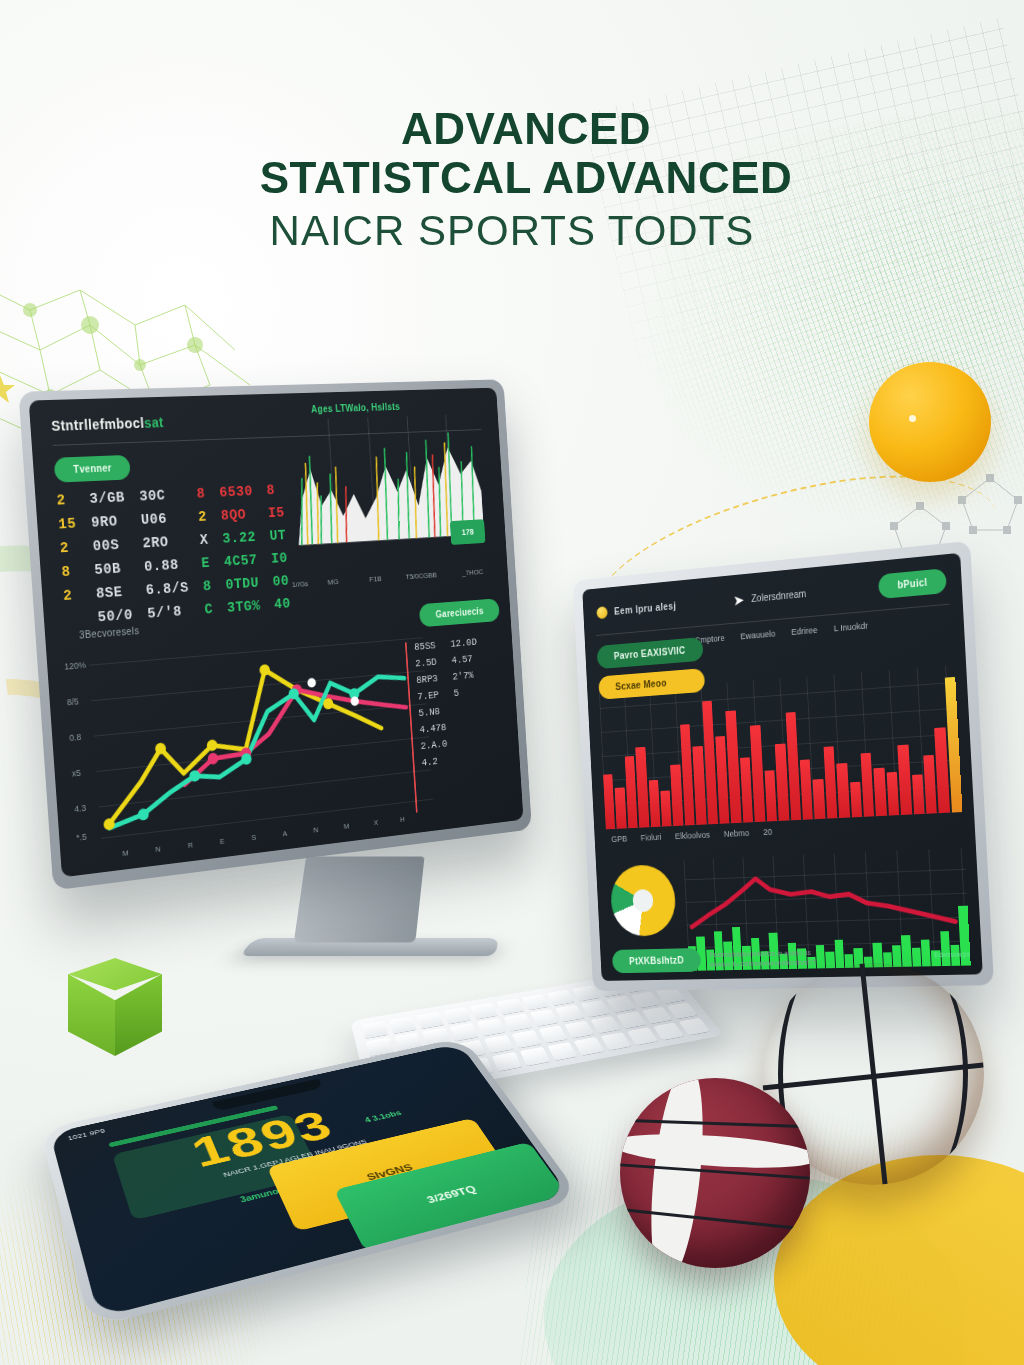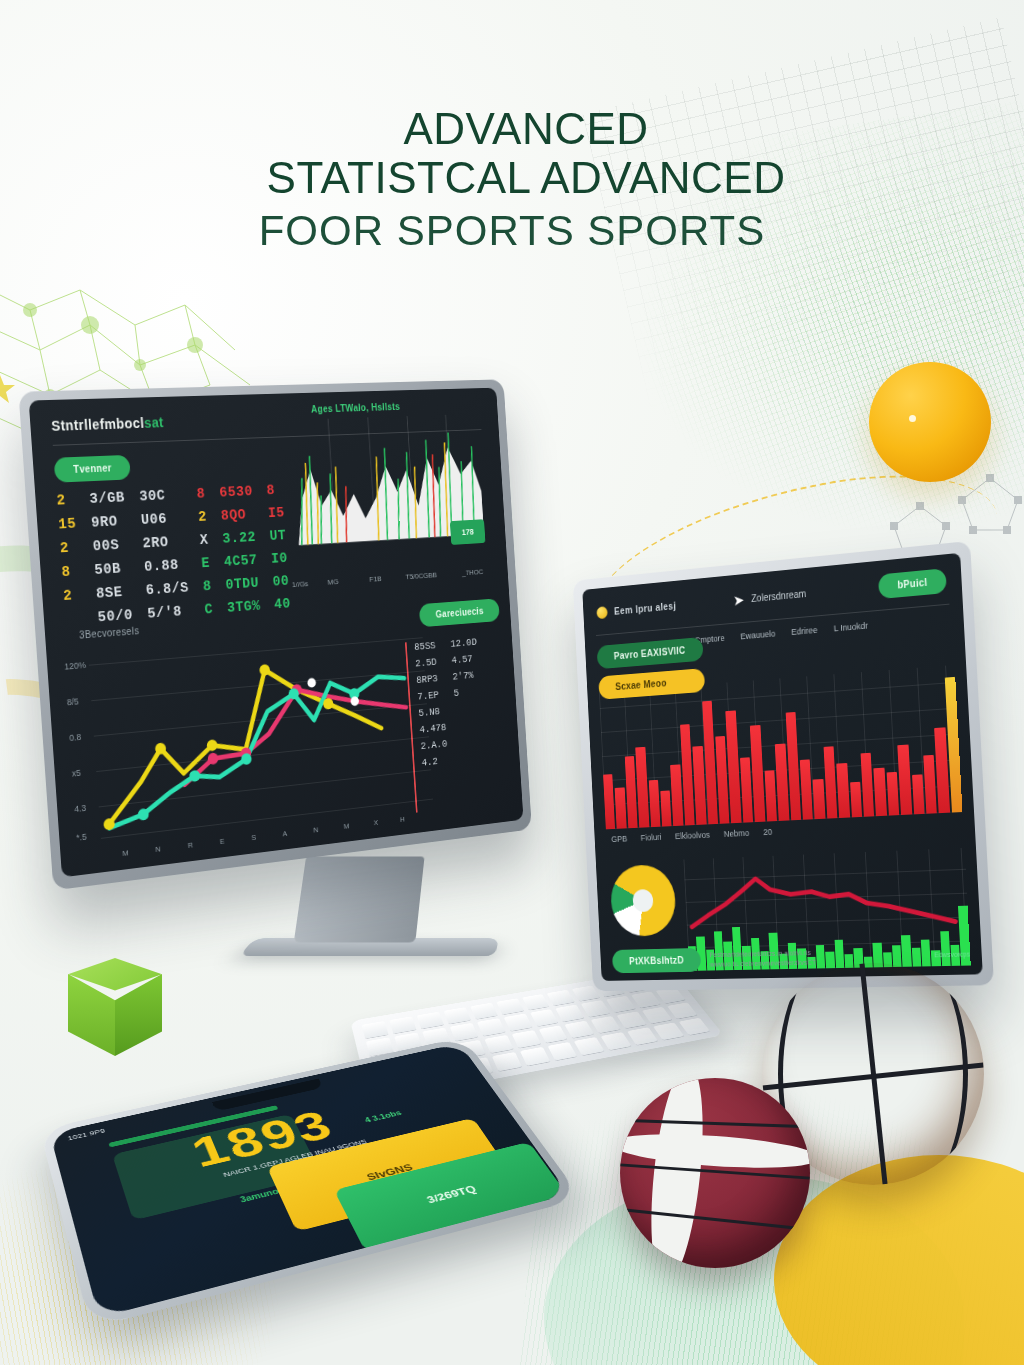--- a/index.html
+++ b/index.html
@@ -93,21 +93,21 @@
     border:16px solid rgba(246,206,60,.28); border-radius:50%;
     border-color:rgba(246,206,60,.30) transparent transparent transparent;
     transform:rotate(38deg);
   }
 
   
   .headline{
     position:absolute; left:0; right:0; top:104px; text-align:center; z-index:12;
   }
   .hl1,.hl2{
-    font-weight:normal; color:#14452f; letter-spacing:.5px; line-height:1.12;margin-left:28px;
+    font-weight:bold; color:#14452f; letter-spacing:.5px; line-height:1.12;margin-left:28px;
   }
   .hl1{ font-size:44px; }
   .hl2{ font-size:44px; }
   .hl3{ font-size:42px; color:#1d4f39; letter-spacing:1px; line-height:1.35; }
 
   
   .monitor{
     position:absolute; left:36px; top:392px; width:560px; height:500px;
     transform:perspective(1500px) rotateY(17deg) rotateZ(-4.2deg);
     transform-origin:left center; z-index:14;
@@ -394,21 +394,21 @@
         <rect x="59" y="24" width="8" height="8"></rect>
         <rect x="48" y="54" width="8" height="8"></rect>
         <rect x="14" y="54" width="8" height="8"></rect>
         <rect x="3" y="24" width="8" height="8"></rect>
       </g>
   </svg>
 
   <div class="headline">
     <div class="hl1">ADVANCED</div>
     <div class="hl2">STATISTCAL ADVANCED</div>
-    <div class="hl3">FOOR SPORTS SPORTS</div>
+    <div class="hl3">NAICR SPORTS TODTS</div>
   </div>
 
   <div class="mon-base"></div>
   <div class="mon-stand"></div>
   <div class="monitor">
     <div class="mon-bezel"></div>
     <div class="mon-screen">
 
       <div class="scr-head">
         <div class="scr-title"><span>Stntrllefmbocl</span><i>sat</i></div>

